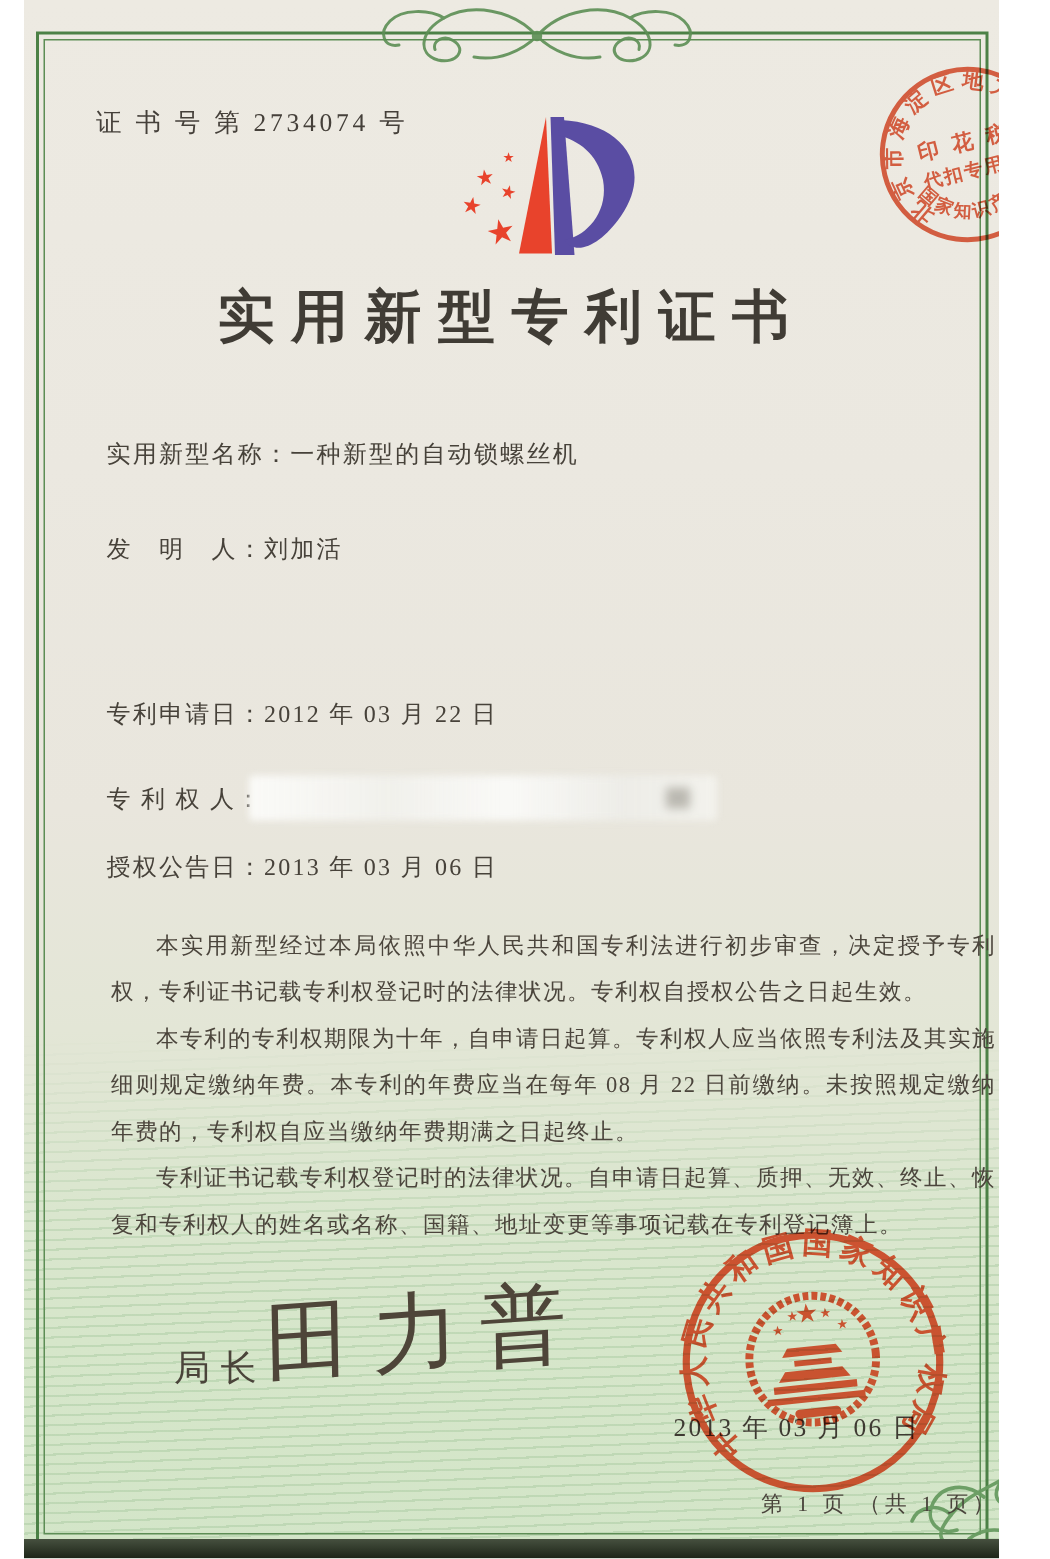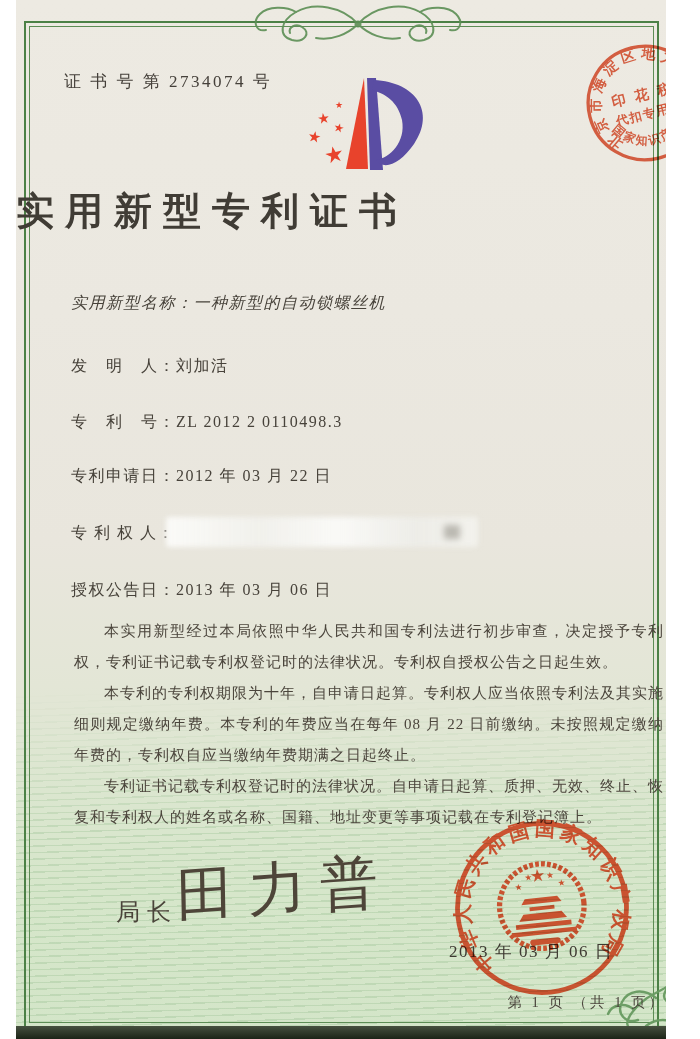--- a/index.html
+++ b/index.html
@@ -22,30 +22,30 @@
   }
   .frame-a { position:absolute; left:8px; right:7px; top:21px; bottom:11px;
     border:2.5px solid #4c8146; z-index:2; }
   .frame-b { position:absolute; left:13px; right:12px; top:26px; bottom:16px;
     border:1px solid #5d8d55; z-index:2; }
   .ornament-top { position:absolute; left:222px; top:0px; z-index:3; }
   .ornament-corner { position:absolute; left:580px; top:918px; z-index:3; }
   .cert-no { position:absolute; left:48px; top:70px; font-size:17px;
     letter-spacing:2.5px; color:#45403a; z-index:4; }
   .logo { position:absolute; left:270px; top:74px; z-index:4; }
-  .title { position:absolute; left:0; top:186px; width:100%; text-align:left;
+  .title { position:absolute; left:0; top:186px; width:100%; text-align:center;
     font-size:38px; font-weight:700; letter-spacing:11px; color:#403c35; z-index:4; }
   .field { position:absolute; left:55px; font-size:16px; letter-spacing:1.5px;
     color:#47423a; z-index:4; white-space:nowrap; }
-  .f-name    { top:293px;font-style:italic; }
+  .f-name    { top:293px; }
   .f-inv     { top:356px; }
   .f-patno   { top:412px; }
   .f-filing  { top:466px; }
   .f-owner   { top:523px; }
-  .f-grant   { top:580px; }
+  .f-grant   { top:568px; }
   .censor { position:absolute; left:150px; top:517px; width:312px; height:30px;
     z-index:5; border-radius:3px; filter:blur(2.5px);
     background:linear-gradient(90deg,
       rgba(252,252,250,0.92) 0%, rgba(242,242,238,0.85) 30%,
       rgba(250,250,248,0.95) 55%, rgba(238,238,234,0.8) 80%,
       rgba(246,246,242,0.75) 100%);
   }
   .censor::after { content:""; position:absolute; right:18px; top:8px; width:16px;
     height:14px; background:rgba(120,115,105,0.45); filter:blur(2px); }
   .body-text { position:absolute; left:58px; top:616px; width:590px; z-index:4;
@@ -133,23 +133,20 @@
     <text x="75" y="71" text-anchor="middle" font-size="15" letter-spacing="3" fill="#e0512f" font-weight="700">印 花 税</text>
     <text x="77" y="91" text-anchor="middle" font-size="13" letter-spacing="1.5" fill="#e0512f" font-weight="700">代扣专用章</text>
   </svg>
 
   <div class="field f-name">
     <span>实用新型名称：</span><span>一种新型的自动锁螺丝机</span>
   </div>
   <div class="field f-inv">
     <span>发　明　人：</span><span>刘加活</span>
   </div>
-  <div class="field f-patno">
-    <span>专　利　号：</span><span>ZL 2012 2 0110498.3</span>
-  </div>
   <div class="field f-filing">
     <span>专利申请日：</span><span>2012 年 03 月 22 日</span>
   </div>
   <div class="field f-owner">
     <span>专 利 权 人：</span><span></span>
   </div>
   <div class="censor"></div>
   <div class="field f-grant">
     <span>授权公告日：</span><span>2013 年 03 月 06 日</span>
   </div>

